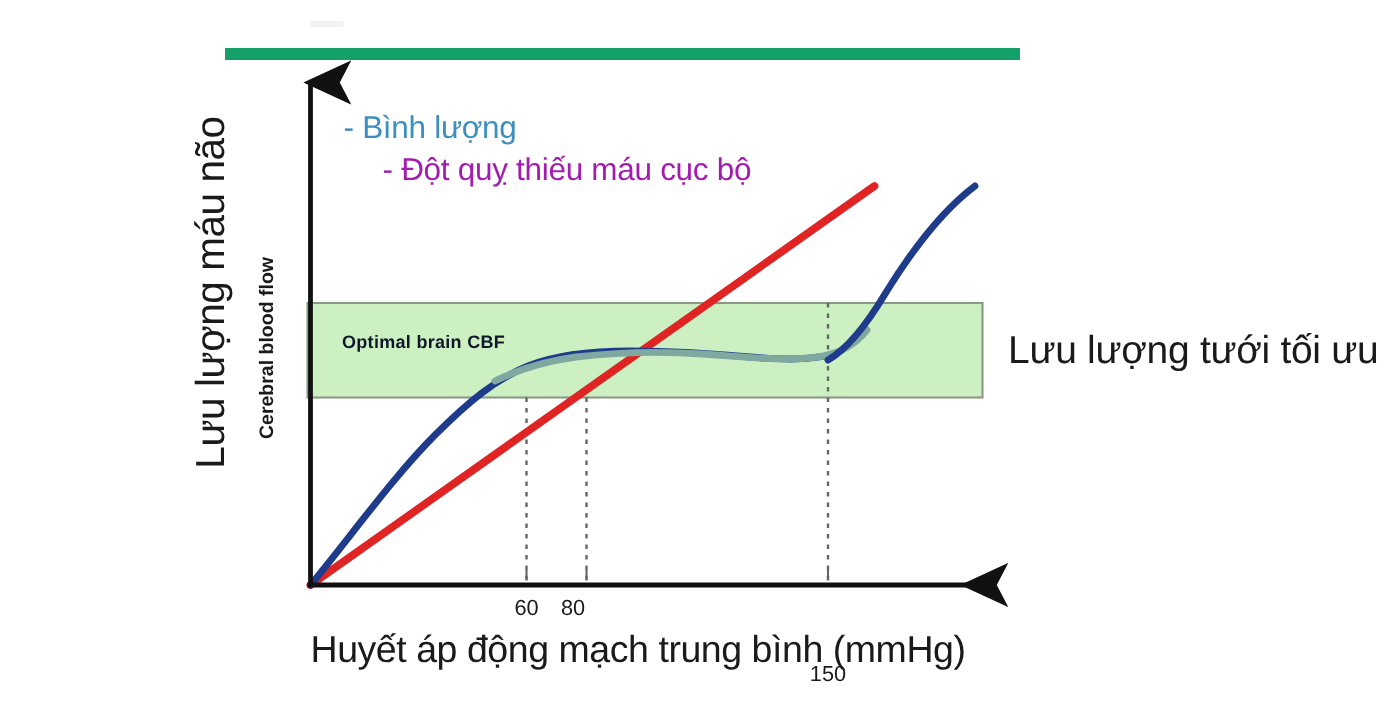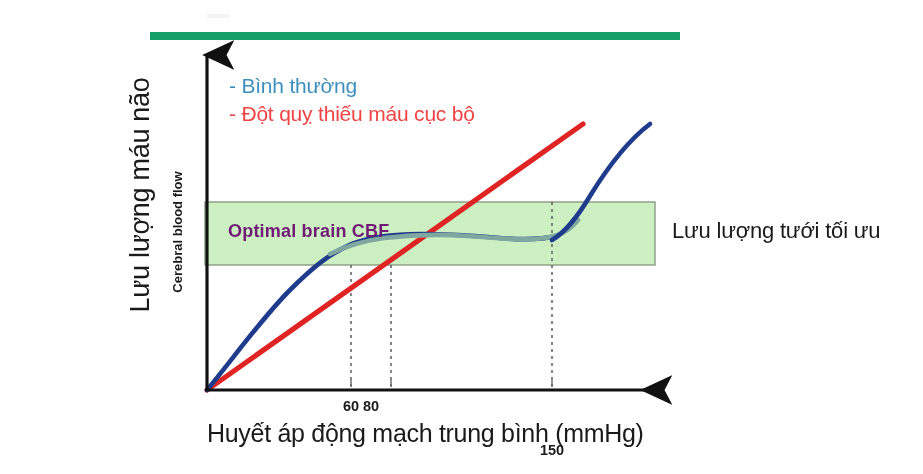--- a/index.html
+++ b/index.html
@@ -75,51 +75,51 @@
     left: 229px;
     top: 72px;
     line-height: 1.32;
     white-space: nowrap;
   }
   .legend-row {
     font-size: 21px;
     letter-spacing: -0.2px;
   }
   .legend-normal { color: #3D8FBF; }
-  .legend-stroke { color: #ef4444; }
+  .legend-stroke { color: #a21caf; margin-left: 26px; }
 
   
   #band-label {
     position: absolute;
     left: 228px;
     top: 221px;
-    font-size: 18px;
+    font-size: 12px;
     font-weight: bold;
-    color: #701a75;
+    color: #0f172a;
     letter-spacing: 0.2px;
     white-space: nowrap;
   }
 
   
   #right-annotation {
     position: absolute;
     left: 672px;
     top: 218px;
-    font-size: 22px;
+    font-size: 26px;
     color: #1a1a1a;
     letter-spacing: -0.2px;
     white-space: nowrap;
   }
 
   
   .xtick {
     position: absolute;
     top: 398px;
     font-size: 14.5px;
-    font-weight: bold;
+    font-weight: normal;
     color: #1a1a1a;
     transform: translateX(-50%);
     white-space: nowrap;
   }
 
   
   #xtitle {
     position: absolute;
     left: 207px;
     top: 419px;
@@ -171,27 +171,27 @@
 
     <line x1="351" y1="386" x2="351" y2="380" stroke="#666666" stroke-width="1.4"></line>
     <line x1="391" y1="386" x2="391" y2="380" stroke="#666666" stroke-width="1.4"></line>
     <line x1="552" y1="386" x2="552" y2="380" stroke="#666666" stroke-width="1.4"></line>
   </svg>
 
   <div class="ylabel-big">Lưu lượng máu não</div>
   <div class="ylabel-small">Cerebral blood flow</div>
 
   <div id="legend">
-    <div class="legend-row legend-normal">- Bình thường</div>
+    <div class="legend-row legend-normal">- Bình lượng</div>
     <div class="legend-row legend-stroke">- Đột quỵ thiếu máu cục bộ</div>
   </div>
 
   <div id="band-label">Optimal brain CBF</div>
 
   <div id="right-annotation">Lưu lượng tưới tối ưu</div>
 
   <div class="xtick" style="left:351px;">60</div>
-  <div class="xtick" style="left:371px;">80</div>
+  <div class="xtick" style="left:382px;">80</div>
   <div class="xtick" style="left:552px;margin-top:44px;">150</div>
 
   <div id="xtitle">Huyết áp động mạch trung bình (mmHg)</div>
 
 </div>
 
 </body></html>

